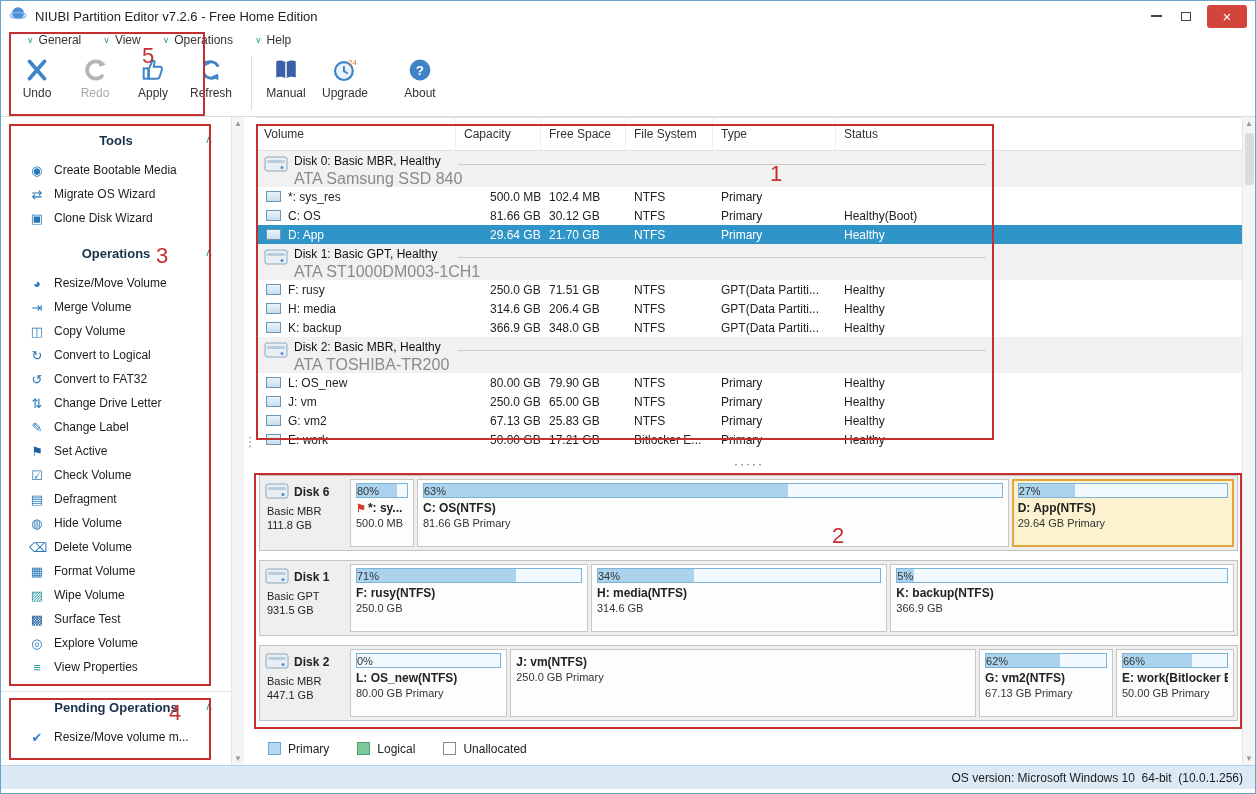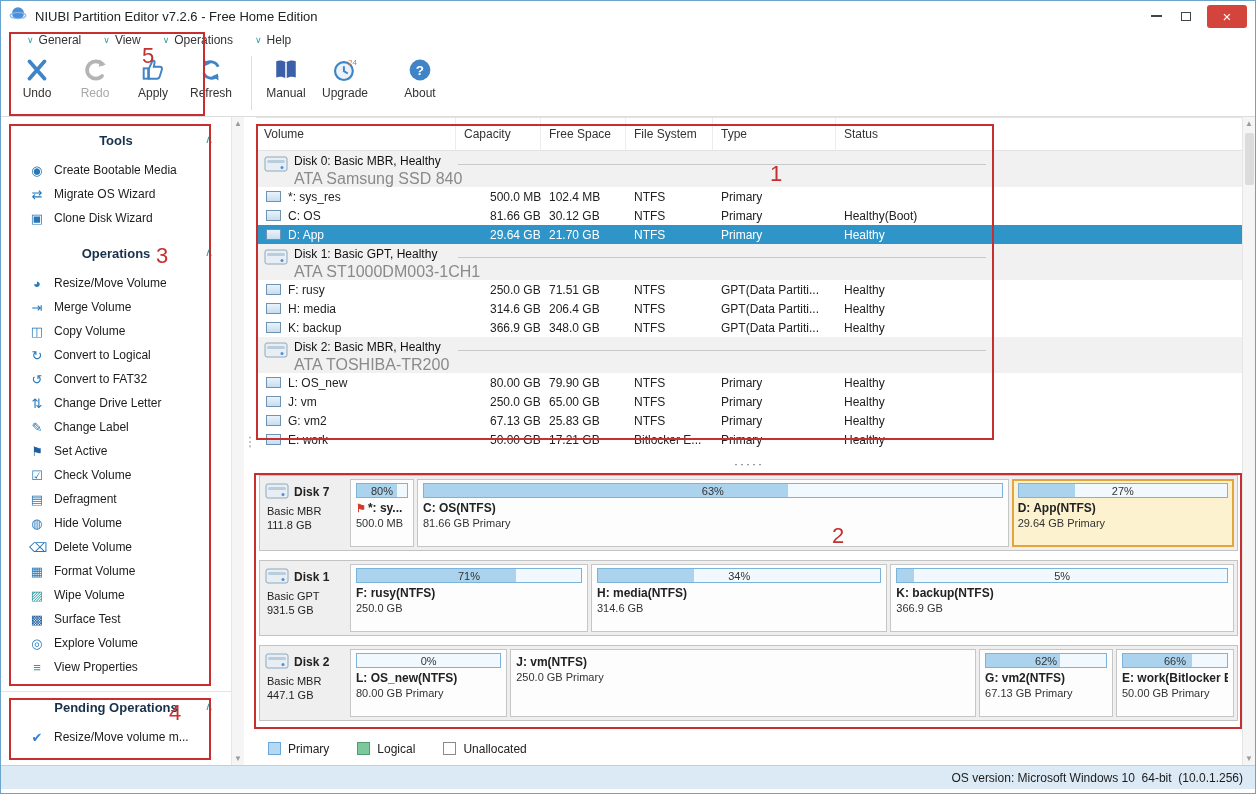--- a/index.html
+++ b/index.html
@@ -69,21 +69,21 @@
   .dinfo { width: 84px; padding: 2px 0 0 2px; font-size: 11px; color: #222; flex: 0 0 auto; }
   .drow { display: flex; align-items: center; gap: 5px; }
   .dname { font-size: 12px; font-weight: bold; }
   .dtype, .dsize { margin-left: 2px; margin-top: 2px; }
   .parts { flex: 1; display: flex; gap: 3px; }
   .part { background: #fdfdfd; border: 1px solid #c6c6c6; padding: 2px 5px; min-width: 118px; overflow: hidden; flex-basis: 0; }
   .part.small { min-width: 64px; }
   .part.sel { background: #fcf2d0; border: 2px solid #e2a63d; padding: 1px 4px; }
   .pbar { height: 15px; border: 1px solid #7bb3d9; background: #f2f9fe; position: relative; margin-top: 1px; }
   .pfill { height: 100%; background: #abd3ee; }
-  .ppct { position: absolute; left: 0; right: 0; top: 0; text-align: center; font-size: 11px; color: #333; line-height: 15px; }
+  .ppct { position: absolute; left: 0; right: 0; top: 0; text-align: left; font-size: 11px; color: #333; line-height: 15px; }
   .pname { font-size: 12px; font-weight: bold; color: #222; margin-top: 3px; white-space: nowrap; overflow: hidden; }
   .psize { font-size: 11px; color: #333; margin-top: 2px; white-space: nowrap; overflow: hidden; }
   .flag { color: #d43a2a; font-size: 11px; margin-right: 2px; }
   
   .legend { flex: 1; display: flex; align-items: center; gap: 28px; padding-left: 12px; font-size: 12px; color: #222; }
   .leg-item { display: flex; align-items: center; gap: 7px; }
   .sw { width: 13px; height: 13px; border: 1px solid #8a8a8a; }
   .sw.primary { background: #b5d9f2; border-color: #6aa7d8; }
   .sw.logical { background: #7cc89c; border-color: #4e9e70; }
   .sw.unalloc { background: #ffffff; }
@@ -498,21 +498,21 @@
     <div class="diskmap">
 
       <div class="panel">
         <div class="dinfo">
           <div class="drow">
             <span><svg width="24" height="20" viewBox="0 0 24 20">
                   <rect x="1" y="3" width="22" height="14" rx="2" fill="#e8eef4" stroke="#8fa8bc"></rect>
                   <rect x="3" y="6" width="18" height="3" rx="1.5" fill="#b9cedd"></rect>
                   <circle cx="18" cy="13.5" r="1.5" fill="#4a90d9"></circle>
                 </svg></span>
-            <span class="dname">Disk 7</span>
+            <span class="dname">Disk 6</span>
           </div>
           <div class="dtype">Basic MBR</div>
           <div class="dsize">111.8 GB</div>
         </div>
         <div class="parts">
           <div class="part small" style="flex-grow: 0.5;">
             <div class="pbar">
                 <div class="pfill" style="width: 80%;"></div>
                 <span class="ppct">80%</span>
               </div>

